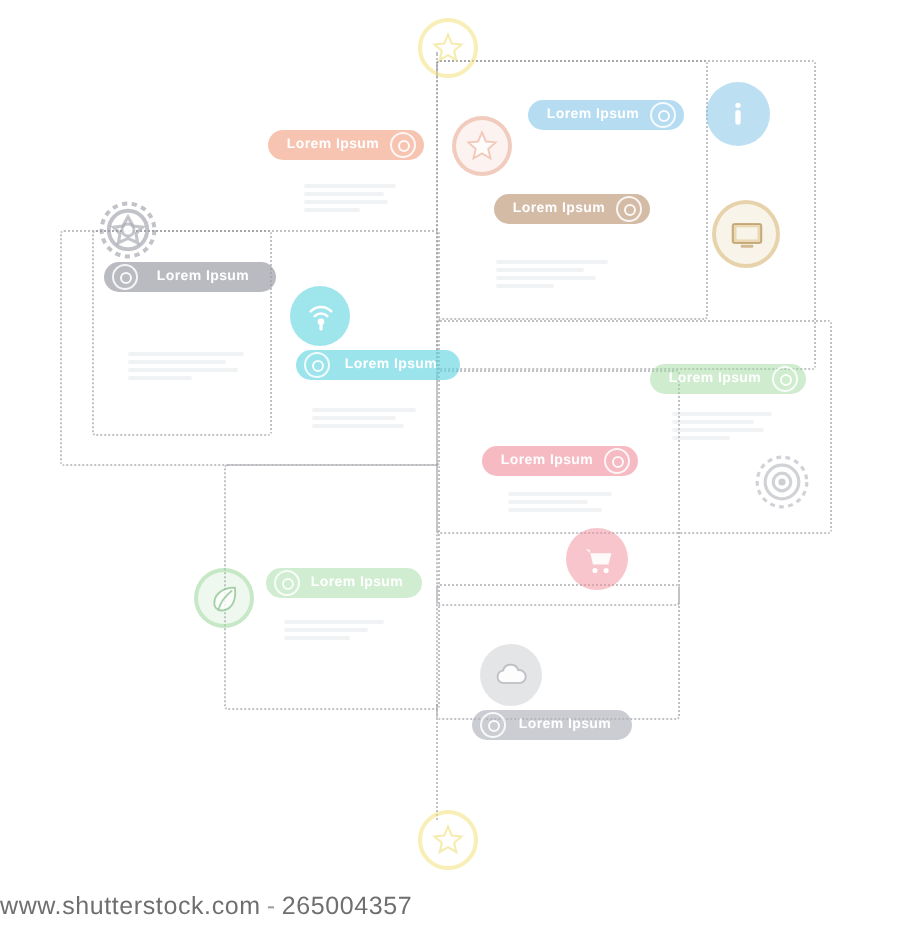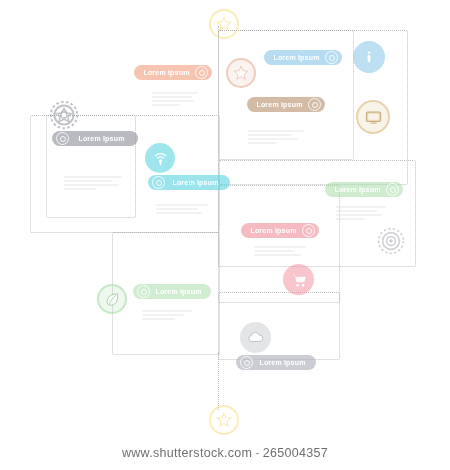--- a/index.html
+++ b/index.html
@@ -98,21 +98,21 @@
     margin-bottom: 2.5px;
     border-radius: 1px;
   }
 
   
   .watermark {
     position: absolute;
     left: 0;
     right: 0;
     bottom: 10px;
-    text-align: center;
+    text-align: left;
     font-size: 12.5px;
     color: #6f6f6f;
     letter-spacing: 0.3px;
     font-family: "Liberation Sans", sans-serif;
   }
   .watermark .wm-sep { padding: 0 3px; color: #9a9a9a; }
 </style>
 </head>
 <body>
 

